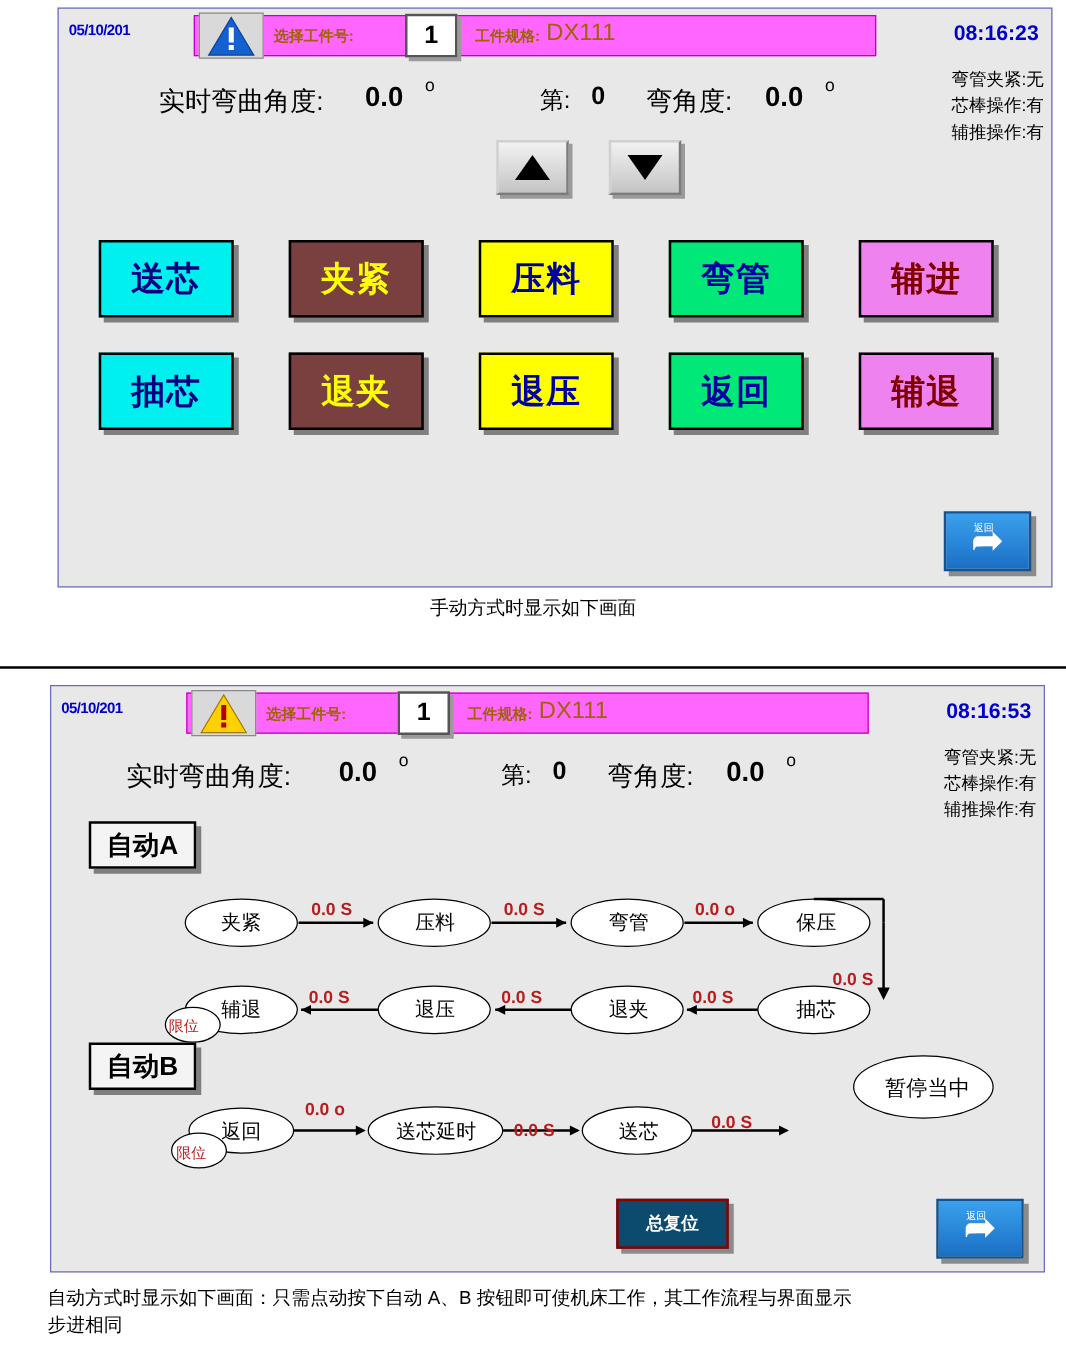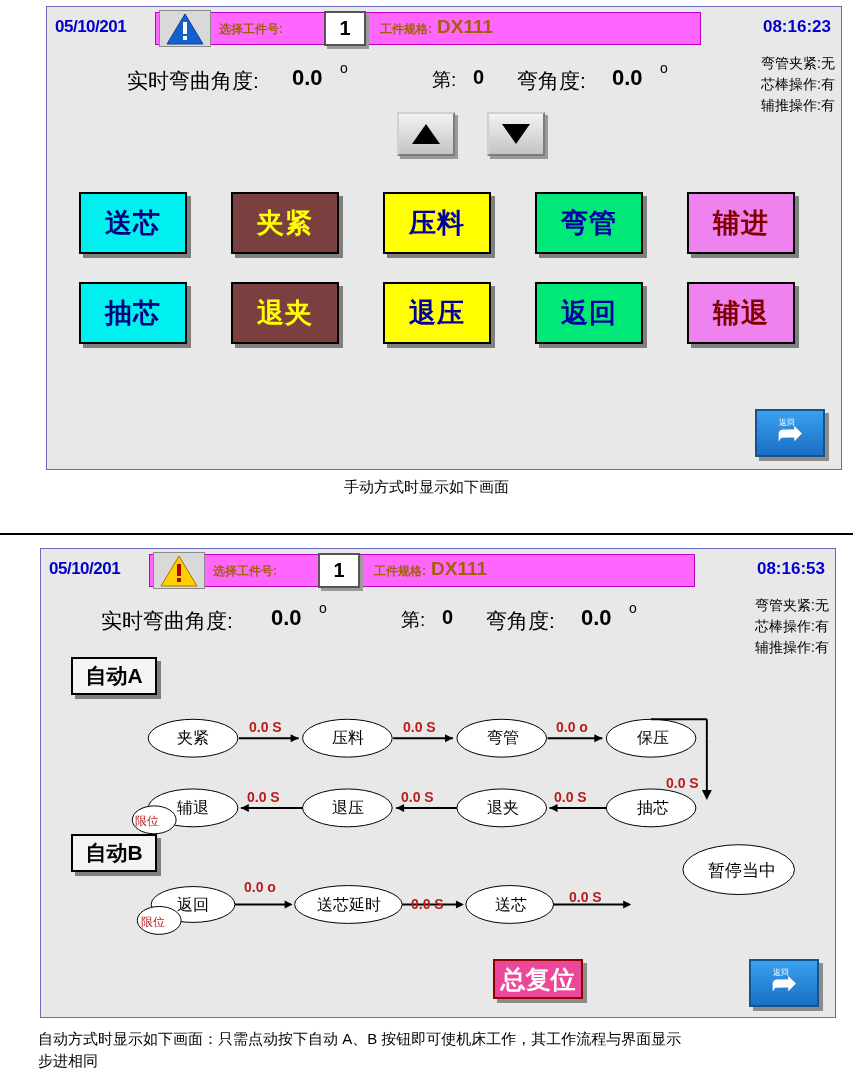--- a/index.html
+++ b/index.html
@@ -16,21 +16,21 @@
   .hmi {
     position: absolute;
     background: #e8e8e8;
     border: 1px solid #6b6bbd;
   }
   .hmi-top {
     position: absolute; left: 0; top: 0; right: 0; height: 42px;
   }
   .date {
     position: absolute; left: 8px; top: 10px;
-    color: #0000cd; font-size: 17px; font-weight: bold;
+    color: #0000cd; font-size: 12px; font-weight: bold;
     font-family: "Liberation Sans", sans-serif;
     letter-spacing: -0.5px;
   }
   .clock {
     position: absolute; right: 10px; top: 10px;
     color: #0000cd; font-size: 17px; font-weight: bold;
   }
   .pink-bar {
     position: absolute; left: 108px; top: 5px; height: 33px; right: 140px;
     background: #ff66ff; border: 1px solid #c000c0;
@@ -38,21 +38,21 @@
   .warn-icon {
     position: absolute; left: 112px; top: 3px; width: 52px; height: 37px;
     background: #d9d9d9; border: 1px solid #8a8a8a;
     display: flex; align-items: center; justify-content: center;
   }
   .warn-label {
     position: absolute; font-weight: bold; color: #a16207; font-size: 12px;
   }
   .sel-label { left: 172px; top: 14px; }
   .spec-label { left: 333px; top: 14px; }
-  .spec-value { left: 390px; top: 9px; font-size: 19px; font-weight: bold; }
+  .spec-value { left: 390px; top: 9px; font-size: 19px; font-weight: normal; }
   .num-box {
     position: absolute; left: 277px; top: 4px; width: 42px; height: 35px;
     background: #ffffff; border: 2px solid #555; box-shadow: 3px 3px 0 #9a9a9a;
     display: flex; align-items: center; justify-content: center;
     font-size: 20px; font-weight: bold; color: #000;
   }
   .big-txt { position: absolute; font-size: 21px; color: #000; white-space: nowrap; }
   .big-num { font-size: 22px; font-weight: bold; }
 
   .right-stats {
@@ -98,23 +98,23 @@
     position: absolute; width: 86px; height: 38px;
     background: #000; border: 2px solid #000; box-shadow: 4px 4px 0 rgba(0,0,0,0.45);
     display: flex; align-items: center; justify-content: center;
   }
   .auto-tag span { color: #fff; font-size: 21px; font-weight: bold; }
   .auto-tag.w { background: #f4f4f4; }
   .auto-tag.w span { color: #000; }
 
   .reset-btn {
     position: absolute; width: 90px; height: 40px;
-    background: #ec4899; border: 2px solid #8b0000; box-shadow: 4px 4px 0 rgba(0,0,0,0.4);
-    display: flex; align-items: center; justify-content: center;
-    color: #fff; font-size: 25px; font-weight: bold;
+    background: #0c4a6e; border: 2px solid #8b0000; box-shadow: 4px 4px 0 rgba(0,0,0,0.4);
+    display: flex; align-items: center; justify-content: center;
+    color: #fff; font-size: 14px; font-weight: bold;
   }
   .flow { position: absolute; left: 0; top: 0; width: 100%; height: 100%; }
   .ellipse-lbl {
     position: absolute; font-size: 16px; color: #000;
     display: flex; align-items: center; justify-content: center;
     white-space: nowrap;
   }
   .edge-lbl {
     position: absolute; font-size: 14px; color: #b91c1c; font-weight: bold; white-space: nowrap;
   }

